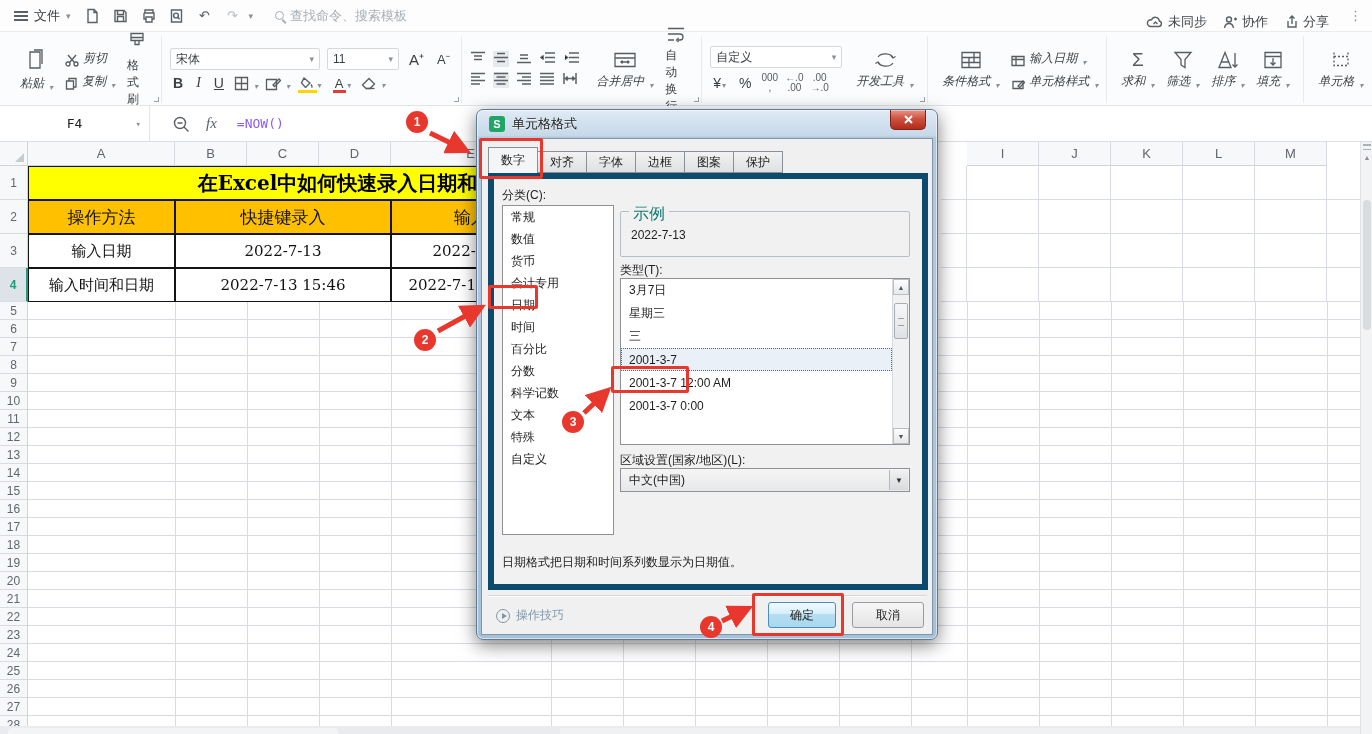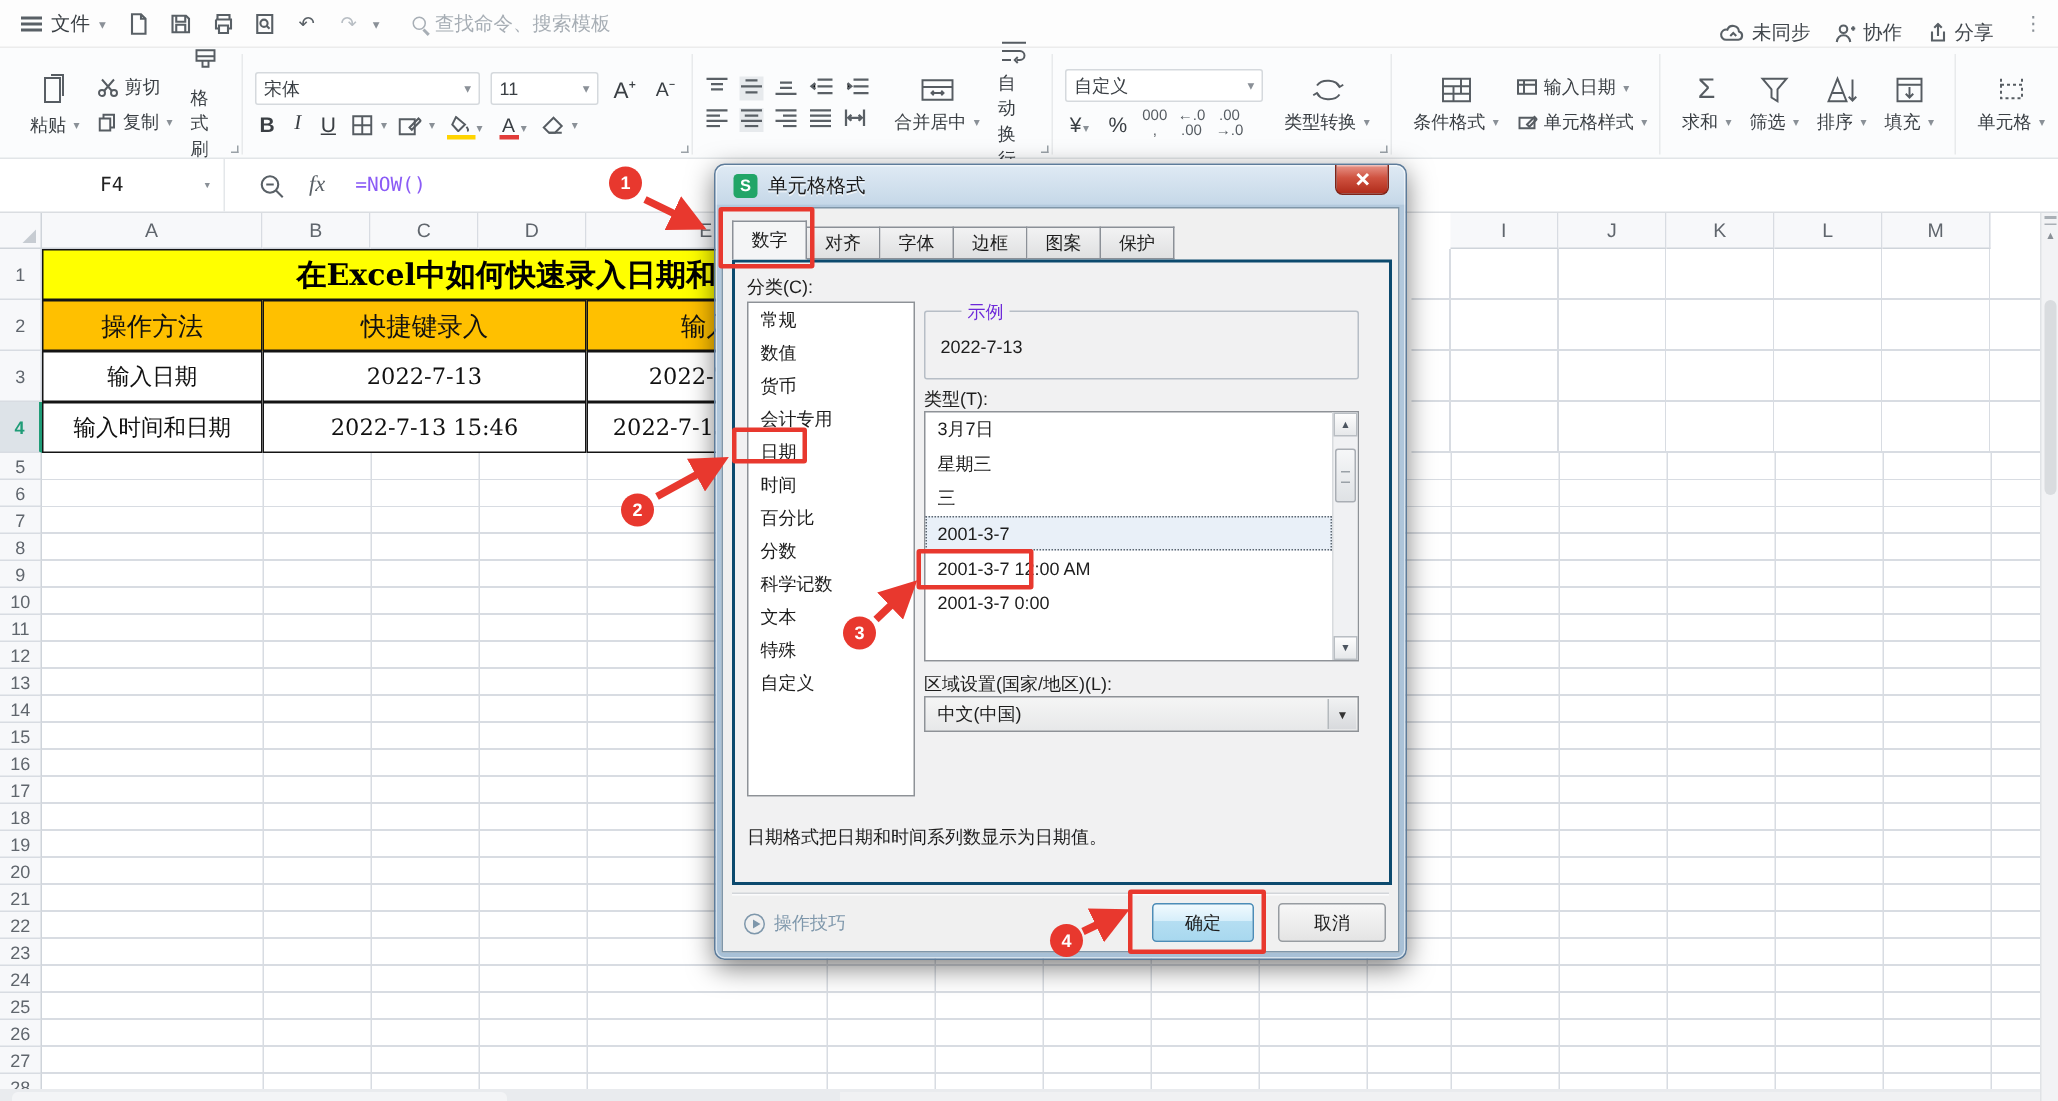--- a/index.html
+++ b/index.html
@@ -29,21 +29,21 @@
   .mb-dots { color:#8a9097; letter-spacing:2px; margin-left:4px; }
 
   
   #toolbar { position:absolute; left:0; top:32px; width:1372px; height:74px;
     background:#fbfcfd; border-bottom:1px solid #e2e5e8; display:flex; align-items:stretch;
     padding:4px 4px 2px 6px; font-size:12px; color:#3a3f44; }
   .tb-group { display:flex; align-items:center; padding:0 8px; border-right:1px solid #e8eaec; position:relative; }
   .tb-big { display:flex; flex-direction:column; align-items:center; justify-content:center; gap:3px; padding:2px 6px; }
   .tb-big svg { stroke:#565c62; fill:none; stroke-width:1.3; }
   .tb-col { display:flex; flex-direction:column; justify-content:center; gap:6px; margin-left:6px; }
-  .tb-small { display:flex; align-items:center; gap:4px; white-space:nowrap; }
+  .tb-small { display:flex; align-items:flex-end; gap:4px; white-space:nowrap;font-style:italic; }
   .tb-small svg { stroke:#565c62; fill:none; stroke-width:1.3; }
   .tb-rows { display:flex; flex-direction:column; justify-content:center; gap:5px; }
   .tb-row { display:flex; align-items:center; gap:7px; }
   .combo { height:22px; border:1px solid #d5d9dd; border-radius:2px; background:#fff;
     display:flex; align-items:center; justify-content:space-between; padding:0 5px; }
   .combo .caret{ margin-left:6px; }
   .fbtn { font-size:14px; color:#3a3f44; padding:0 3px; }
   .fbtn.b { font-weight:bold; } .fbtn.i { font-style:italic; font-family:"Liberation Serif",serif; }
   .fbtn.u { text-decoration:underline; }
   .clrbtn { position:relative; padding:0 3px; font-size:13px; }
@@ -110,26 +110,26 @@
   #dlg-close { position:absolute; right:11px; top:0; width:36px; height:20px; border:1px solid #7e2418; border-top:none;
     border-radius:0 0 5px 5px; background:linear-gradient(180deg,#e8968a 0,#cf5240 45%,#b02b1a 100%);
     display:flex; align-items:center; justify-content:center; box-shadow:inset 0 1px 0 rgba(255,255,255,.4); }
   #dlg-close svg { stroke:#fff; stroke-width:2; }
   #dlg-body { position:absolute; left:4px; right:4px; top:28px; bottom:4px; background:#f0f0f0; border:1px solid #8096a8; }
   #dlg-tabs { position:absolute; left:6px; top:8px; display:flex; align-items:flex-end; height:26px; }
   .dtab { height:22px; padding:0 12px; display:flex; align-items:center; font-size:12px; color:#1d1d1d;
     background:linear-gradient(180deg,#f2f2f3,#dfe0e1); border:1px solid #8b9097; border-left:none; }
   .dtab:first-child { border-left:1px solid #8b9097; }
   .dtab.active { height:26px; background:#f4f5f6; border-bottom:none; border-left:1px solid #8b9097; position:relative; z-index:2; }
-  #dlg-pane { position:absolute; left:6px; top:34px; width:440px; height:417px; background:#f1f1f2; border:2px solid #0c4a6e; }
+  #dlg-pane { position:absolute; left:6px; top:34px; width:440px; height:417px; background:#f1f1f2; border:6px solid #0c4a6e; }
   .dlabel { position:absolute; font-size:12px; color:#1d1d1d; }
   #cat-list { position:absolute; left:8px; top:26px; width:112px; height:330px; background:#fff; border:1px solid #8e9297; overflow:hidden; }
   .cat-item { height:22px; display:flex; align-items:center; padding-left:8px; font-size:12px; color:#1d1d1d; }
   #example-box { position:absolute; left:126px; top:32px; width:290px; height:46px; border:1px solid #b7bec6; border-radius:2px; }
-  #example-box legend,.legend { position:absolute; left:24px; top:-8px; background:#f1f1f2; padding:0 4px; font-size:12px; color:#6d28d9; }
+  #example-box legend,.legend { position:absolute; left:8px; top:-8px; background:#f1f1f2; padding:0 4px; font-size:16px; color:#0f766e; }
   #example-value { position:absolute; left:10px; top:16px; font-size:12px; color:#1d1d1d; }
   #type-list { position:absolute; left:126px; top:99px; width:290px; height:167px; background:#fff; border:1px solid #8e9297; }
   .type-item { height:23px; display:flex; align-items:center; padding-left:8px; font-size:12px; color:#1d1d1d; width:271px; }
   .type-item.sel { background:#e9f0f8; outline:1px dotted #5c6670; outline-offset:-1px; }
   #type-scroll { position:absolute; right:0; top:0; width:17px; height:165px; background:#f0f1f3; border-left:1px solid #d8dbde; }
   .sb-btn { position:absolute; left:0; width:16px; height:16px; background:linear-gradient(180deg,#fdfdfd,#e6e8ea);
     border:1px solid #b9bec3; display:flex; align-items:center; justify-content:center; font-size:7px; color:#4c5560; }
   #type-scroll .thumb { position:absolute; left:1px; top:24px; width:14px; height:36px; background:linear-gradient(180deg,#f6f7f8,#dfe2e5);
     border:1px solid #a9aeb4; border-radius:2px; }
   #type-scroll .thumb::after { content:""; position:absolute; left:3px; right:3px; top:14px; height:6px;
@@ -385,21 +385,21 @@
           <span class="num-icn">←.0<br>.00</span>
           <span class="num-icn">.00<br>→.0</span>
         </div>
       </div>
       <div class="tb-big" style="margin-left:8px">
         <svg width="22" height="20">
             <path d="M4 7a8 5.5 0 0 1 15 1M19 13a8 5.5 0 0 1-15-1"></path>
             <path d="M17 5.5L19 8l2.5-1.5M6 14.5L4 12l-2.5 1.5"></path>
           </svg>
         <span class="tb-small">
-            <span>类型转换</span>
+            <span>开发工具</span>
             <span class="tinycaret">▾</span>
           </span>
       </div>
       <span class="corner"></span>
     </div>
 
     <div class="tb-group">
       <div class="tb-big">
         <svg width="22" height="20">
             <path d="M2 2.5h18v15H2zM2 7.5h18M2 12.5h18M9 7.5v10M14 2.5v10"></path>

